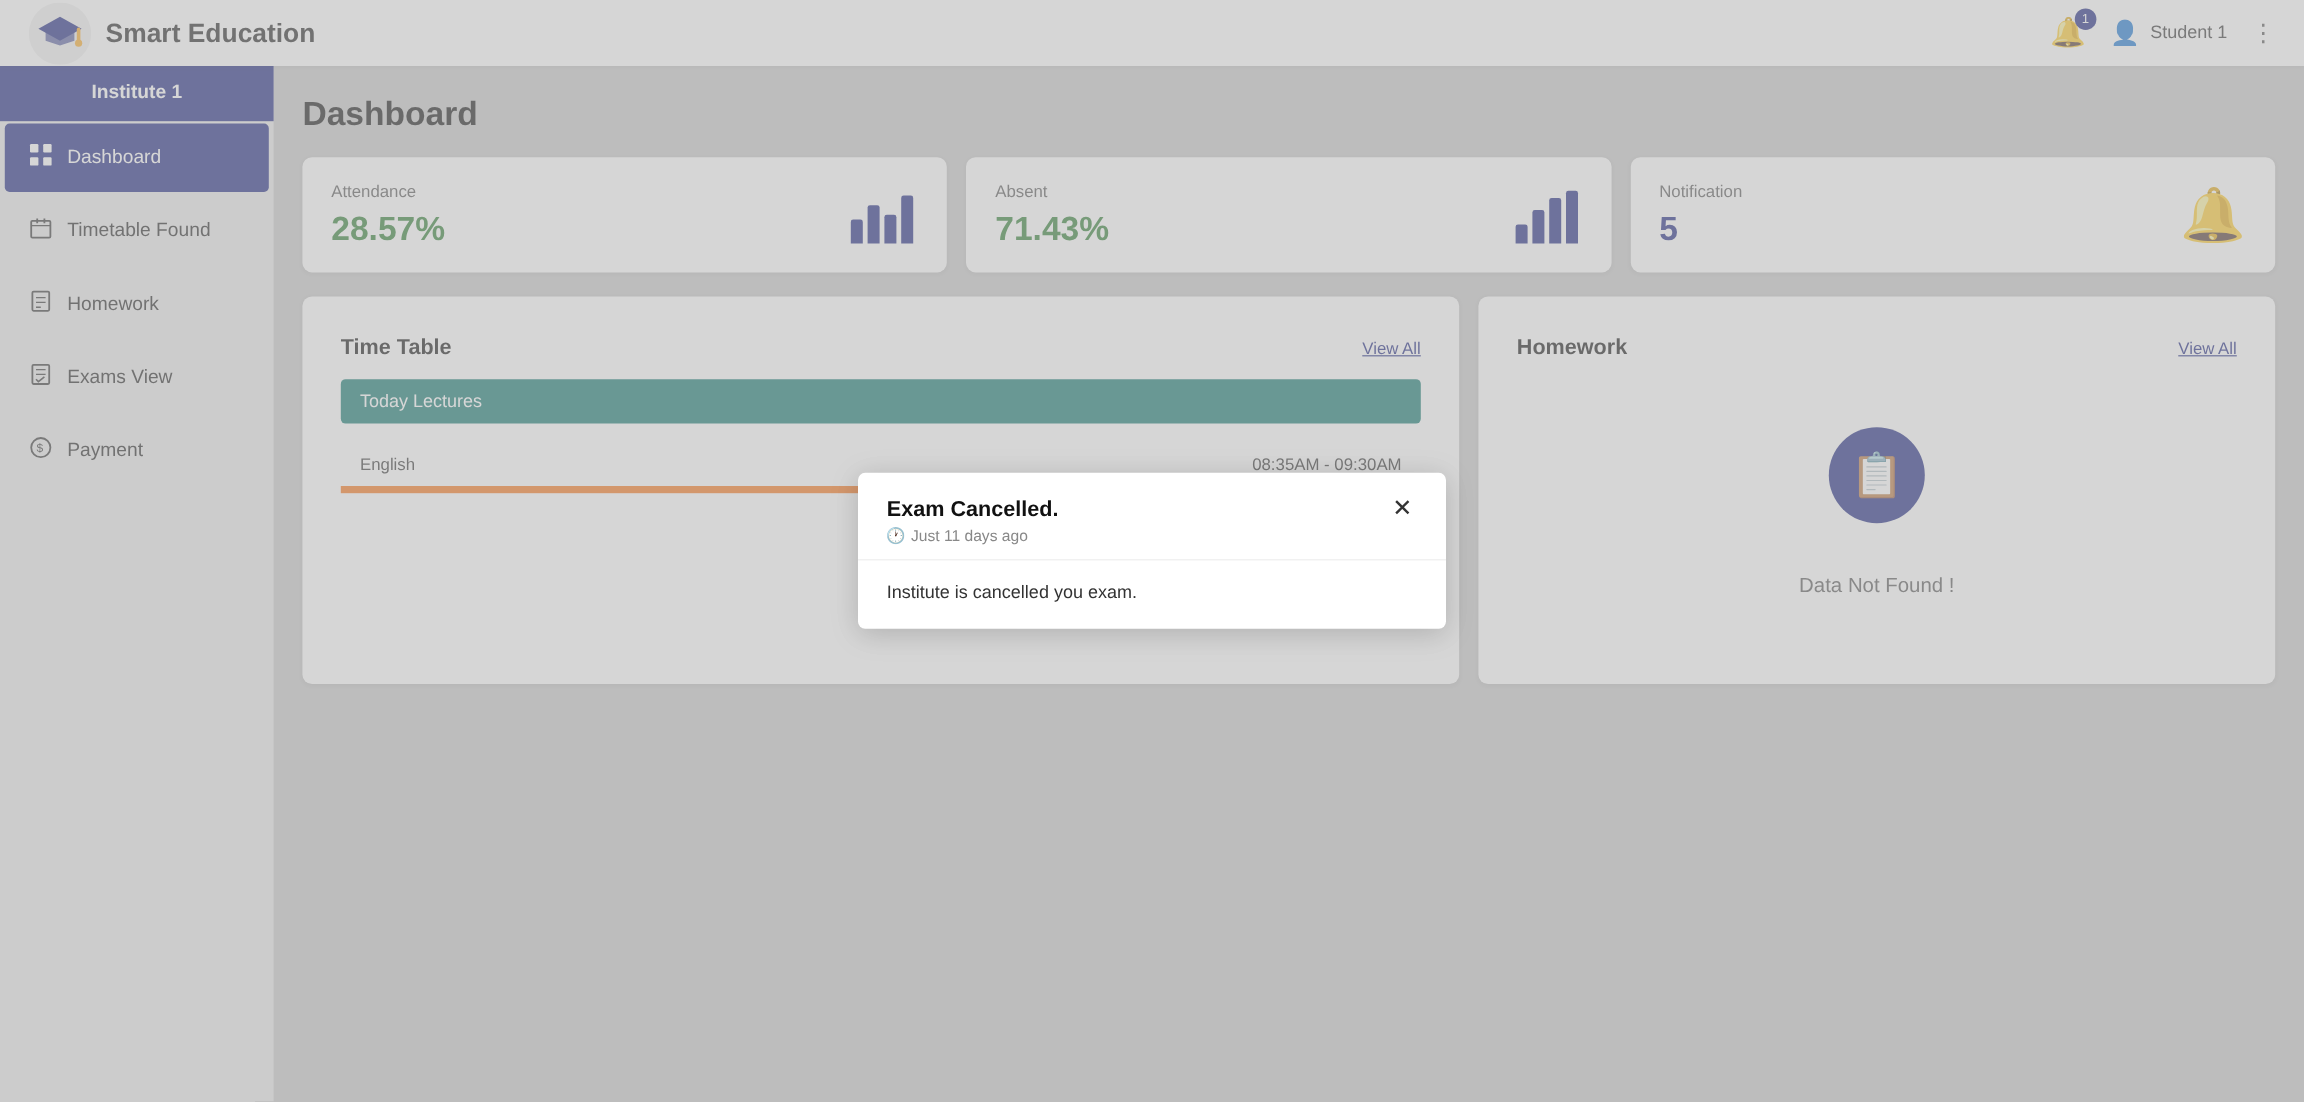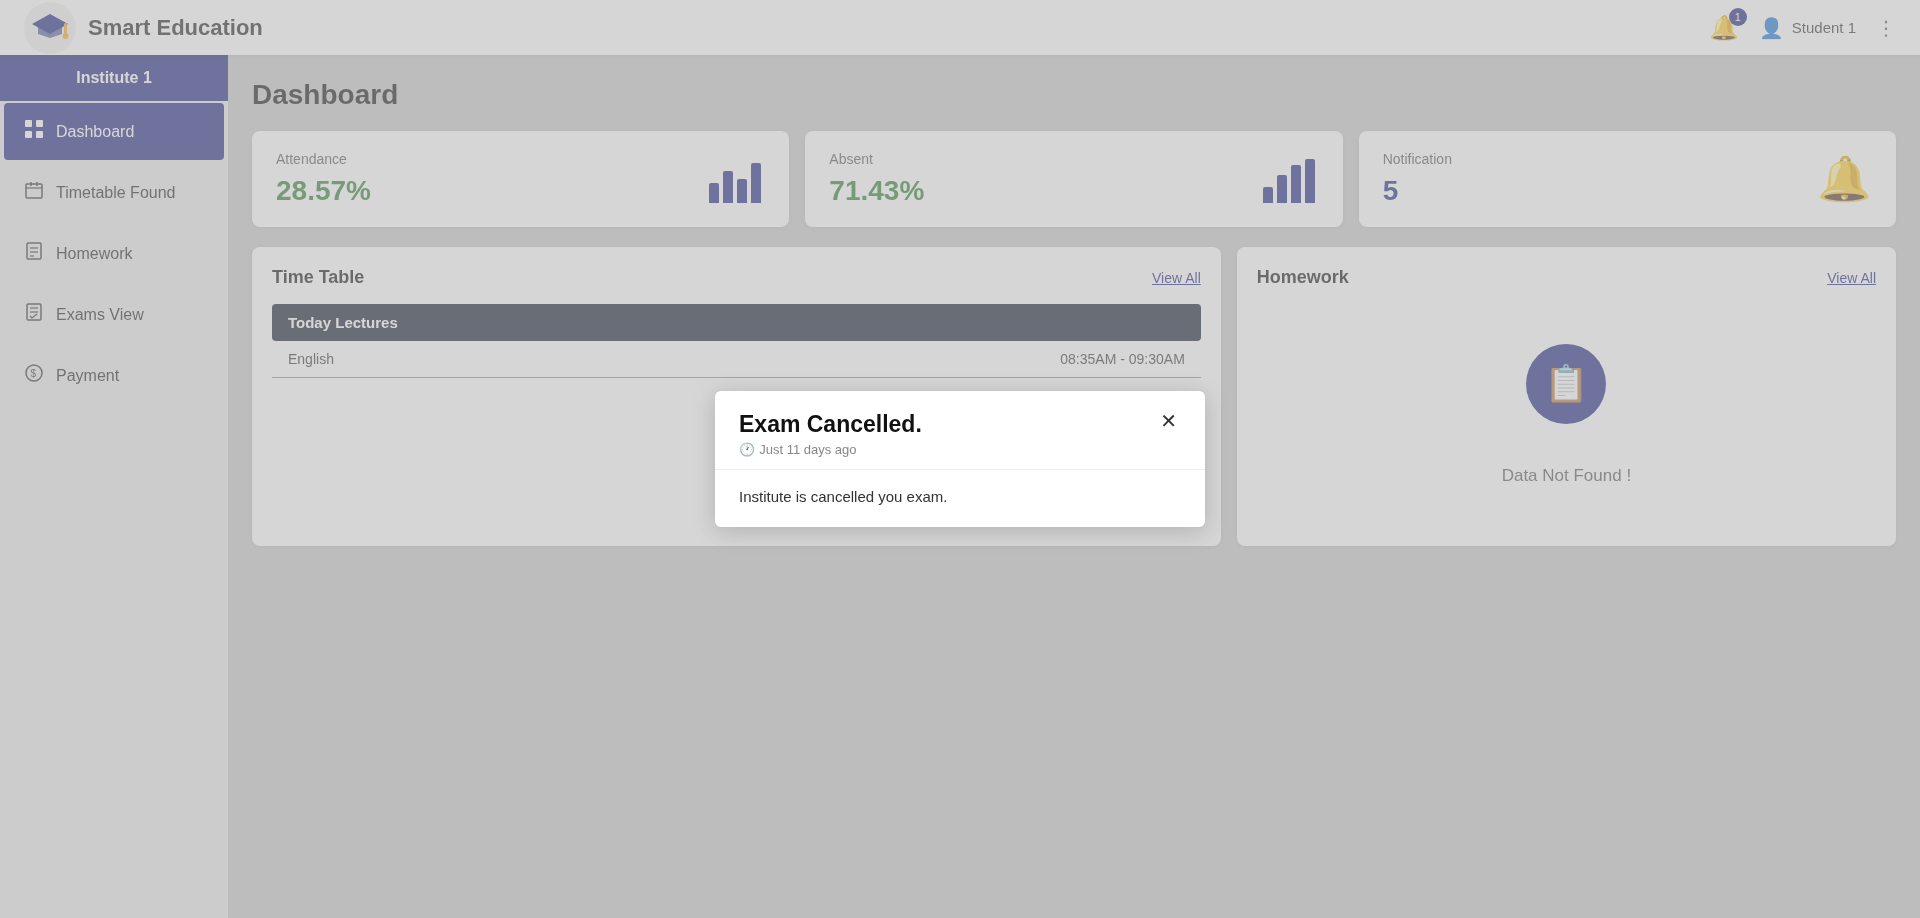--- a/index.html
+++ b/index.html
@@ -188,21 +188,21 @@
     }
 
     
     .panels {
       display: flex;
       gap: 16px;
     }
     .panel {
       background: #fff;
       border-radius: 8px;
-      padding: 20px;
+      padding: 32px;
       box-shadow: 0 1px 4px rgba(0,0,0,0.08);
     }
     .panel-timetable {
       flex: 1.5;
     }
     .panel-homework {
       flex: 1;
     }
     .panel-header {
       display: flex;
@@ -215,35 +215,35 @@
       font-weight: 600;
       color: #111;
     }
     .view-all-link {
       font-size: 14px;
       color: #1a237e;
       text-decoration: underline;
       cursor: pointer;
     }
     .today-lectures-bar {
-      background: #0f172a;
+      background: #0f766e;
       color: #fff;
       padding: 10px 16px;
       border-radius: 4px;
       font-size: 15px;
-      font-weight: 700;
-      margin-bottom: 0;
+      font-weight: 400;
+      margin-bottom: 16px;
     }
     .lecture-row {
       display: flex;
       justify-content: space-between;
       padding: 10px 16px;
       font-size: 14px;
       color: #333;
-      border-bottom: 1px solid #f97316;
+      border-bottom: 6px solid #f97316;
     }
     .data-not-found {
       display: flex;
       flex-direction: column;
       align-items: center;
       justify-content: center;
       padding: 40px 0;
     }
     .data-not-found-icon {
       background: #1a237e;
@@ -283,21 +283,21 @@
       overflow: hidden;
     }
     .modal-header {
       padding: 20px 24px 12px 24px;
       border-bottom: 1px solid #eee;
       display: flex;
       justify-content: space-between;
       align-items: flex-start;
     }
     .modal-title {
-      font-size: 23px;
+      font-size: 18px;
       font-weight: 700;
       color: #111;
       margin-bottom: 4px;
     }
     .modal-time {
       font-size: 13px;
       color: #888;
       display: flex;
       align-items: center;
       gap: 4px;

